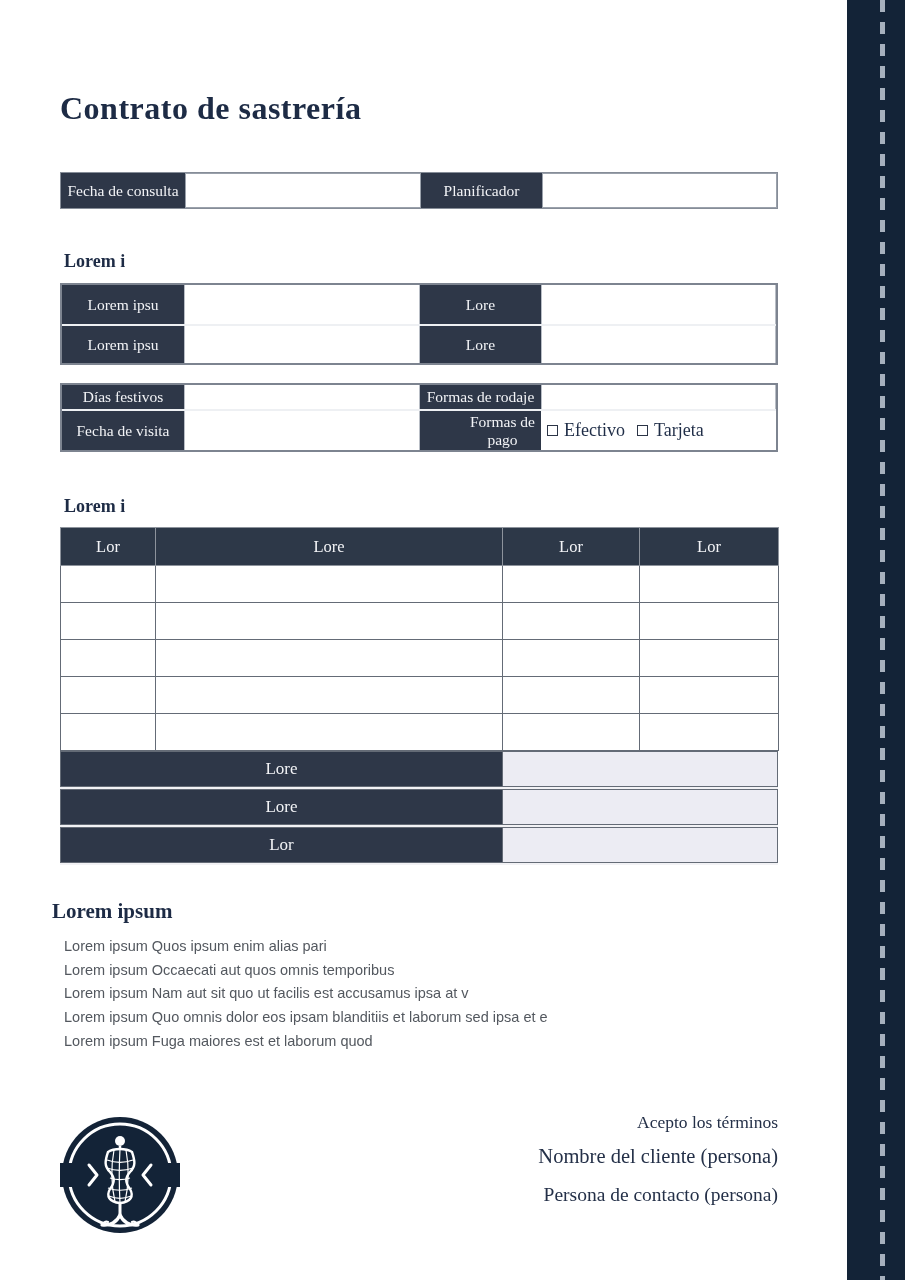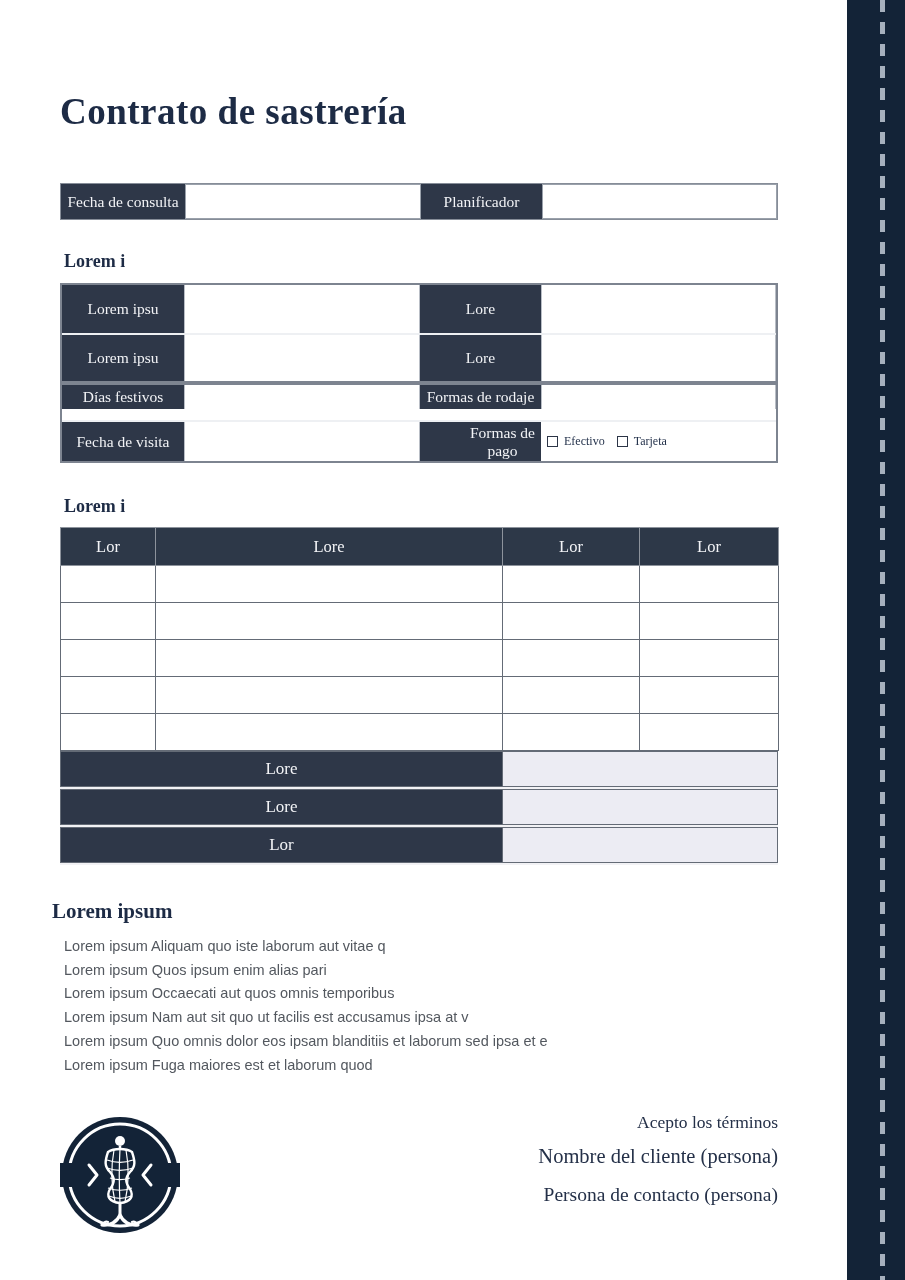--- a/index.html
+++ b/index.html
@@ -28,21 +28,21 @@
     background: repeating-linear-gradient(
       to bottom,
       #a6b0bd 0px, #a6b0bd 12px,
       transparent 12px, transparent 22px
     );
   }
 
   .doc-title {
     position: absolute;
     left: 60px; top: 90px;
-    font-size: 37px;
+    font-size: 32px;
     font-weight: 600;
     letter-spacing: 0.5px;
     color: #1d2b45;
   }
 
   
   .field-row {
     position: absolute;
     left: 60px;
     width: 718px;
@@ -66,41 +66,41 @@
     flex: 0 0 auto;
   }
 
   .block {
     position: absolute;
     left: 60px;
     width: 718px;
     border: 2px solid #7d8490;
     background: #ffffff;
   }
-  .block .b-row { display: flex; height: 48px; }
+  .block .b-row { display: flex; height: 39px; }
   .block .b-row + .b-row { border-top: 2px solid #eef0f3; }
   .block .lbl { font-size: 15.5px; }
   .block .inp { border: 1px solid #b9bec6; border-top: none; border-bottom: none; }
 
   .sec-heading {
     position: absolute;
     left: 64px;
     font-size: 18px;
     font-weight: 700;
     color: #1d2b45;
   }
 
   .pay-cell {
     display: flex;
     align-items: center;
     gap: 12px;
     padding-left: 6px;
     background: #ffffff;
     flex: 0 0 auto;
-    font-size: 12px;
+    font-size: 18px;
     color: #1f2d47;
   }
   .pay-opt { display: flex; align-items: center; gap: 6px; }
   .chk {
     width: 11px; height: 11px;
     border: 1.6px solid #2c3547;
     background: #ffffff;
     display: inline-block;
   }
 
@@ -185,21 +185,21 @@
 <body>
 
 <div class="page">
 
   <div class="side-stripe">
     <div class="stitch-line"></div>
   </div>
 
   <div class="doc-title">Contrato de sastrería</div>
 
-  <div class="field-row" style="top:183px; height:37px;">
+  <div class="field-row" style="top:172px; height:37px;">
     <div class="lbl" style="width:124px; height:100%;">Fecha de consulta</div>
     <div class="inp" style="width:236px; height:100%;"></div>
     <div class="lbl" style="width:121px; height:100%;">Planificador</div>
     <div class="inp" style="width:235px; height:100%;"></div>
   </div>
 
   <div class="sec-heading" style="top:251px;">Lorem i</div>
 
   <div class="block" style="top:283px;">
     <div class="b-row">
@@ -216,21 +216,21 @@
     </div>
   </div>
 
   <div class="block" style="top:383px;">
     <div class="b-row" style="height:24px;">
       <div class="lbl" style="width:122px;">Días festivos</div>
       <div class="inp" style="width:236px;"></div>
       <div class="lbl" style="width:121px;">Formas de rodaje</div>
       <div class="inp" style="width:235px;"></div>
     </div>
-    <div class="b-row" style="height:41px;margin-top:11px;">
+    <div class="b-row" style="height:41px;">
       <div class="lbl" style="width:122px;">Fecha de visita</div>
       <div class="inp" style="width:236px;"></div>
       <div class="lbl" style="width:121px;padding-left:44px;">Formas de pago</div>
       <div class="pay-cell" style="width:235px;">
         <span class="pay-opt">
           <span class="chk"></span>
           <span>Efectivo</span>
         </span>
         <span class="pay-opt">
           <span class="chk"></span>
@@ -301,21 +301,20 @@
       <div class="sum-value"></div>
     </div>
     <div class="sum-row">
       <div class="sum-label">Lor</div>
       <div class="sum-value"></div>
     </div>
   </div>
 
   <div class="terms-heading">Lorem ipsum</div>
   <div class="terms-list">
-    <div>Lorem ipsum Aliquam quo iste laborum aut vitae q</div>
     <div>Lorem ipsum Quos ipsum enim alias pari</div>
     <div>Lorem ipsum Occaecati aut quos omnis temporibus</div>
     <div>Lorem ipsum Nam aut sit quo ut facilis est accusamus ipsa at v</div>
     <div>Lorem ipsum Quo omnis dolor eos ipsam blanditiis et laborum sed ipsa et e</div>
     <div>Lorem ipsum Fuga maiores est et laborum quod</div>
   </div>
 
   <div class="logo">
     <svg width="120" height="122" viewBox="0 0 120 122">
       <circle cx="60" cy="61" r="58" fill="#132337"></circle>

